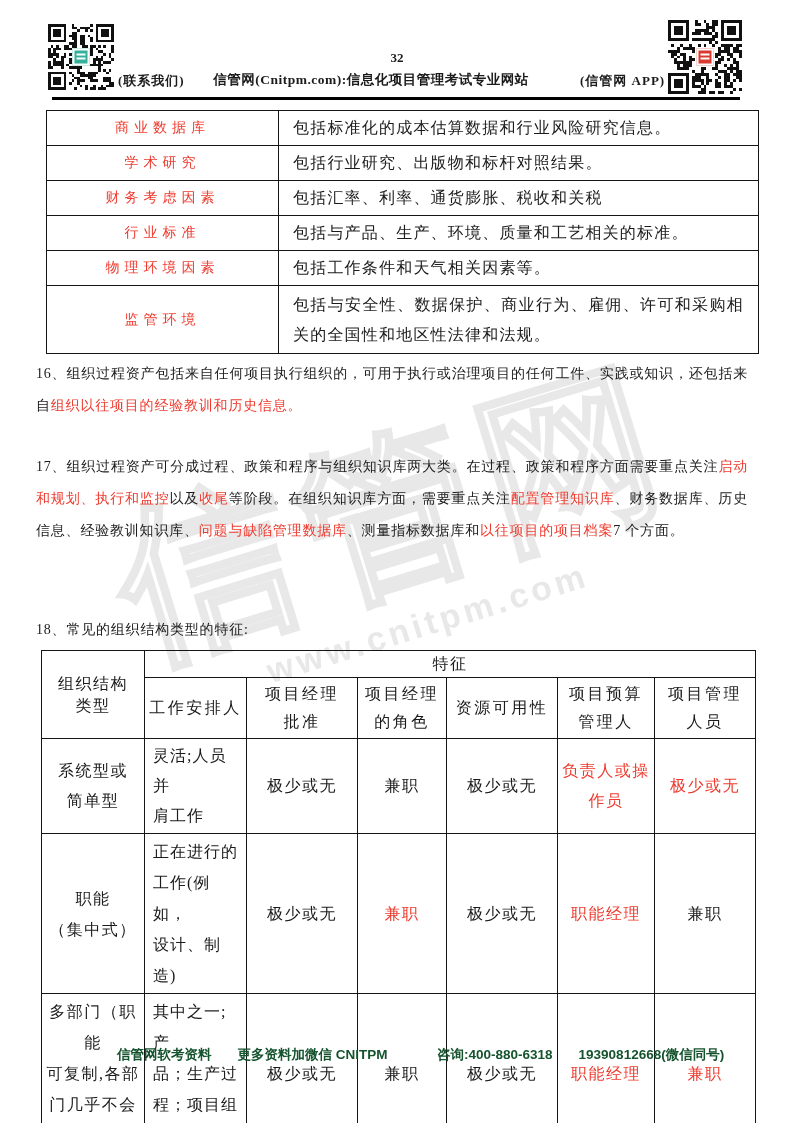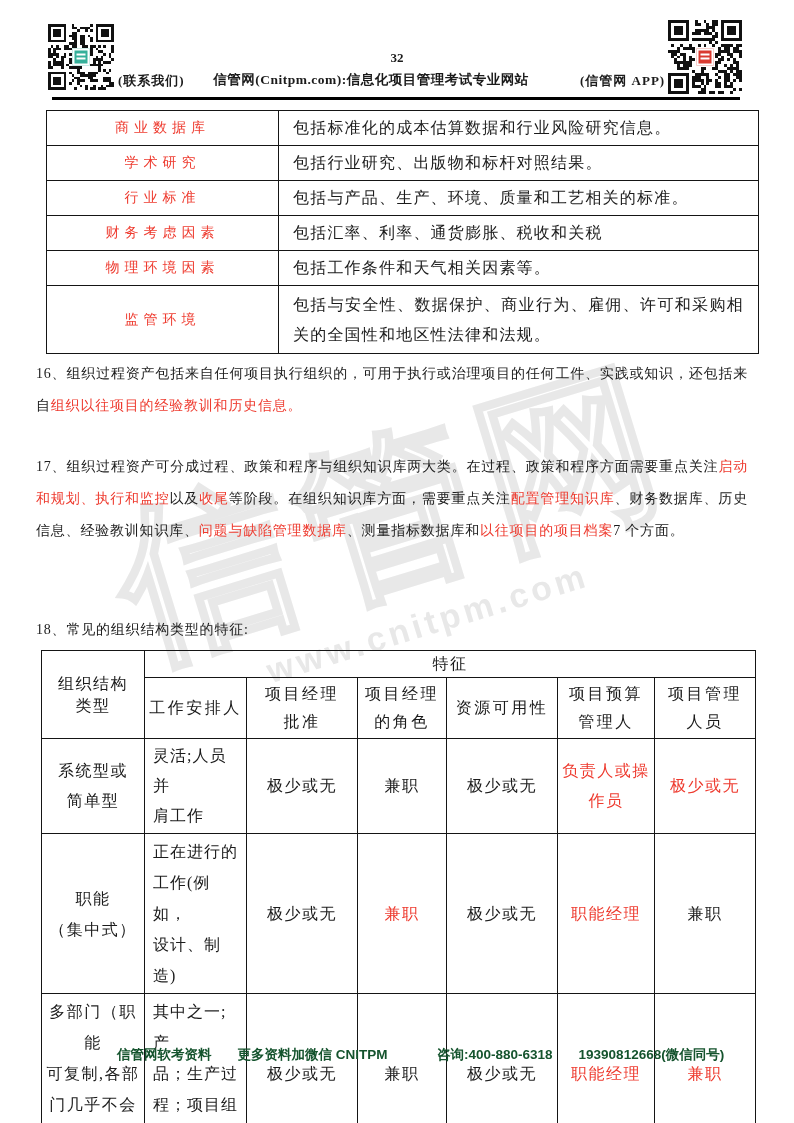--- a/index.html
+++ b/index.html
@@ -491,26 +491,26 @@
     <tbody>
       <tr>
         <td class="term red">商业数据库</td>
         <td class="desc">包括标准化的成本估算数据和行业风险研究信息。</td>
       </tr>
       <tr>
         <td class="term red">学术研究</td>
         <td class="desc">包括行业研究、出版物和标杆对照结果。</td>
       </tr>
       <tr>
+        <td class="term red">财务考虑因素</td>
+        <td class="desc">包括汇率、利率、通货膨胀、税收和关税</td>
+      </tr>
+      <tr>
         <td class="term red">行业标准</td>
         <td class="desc">包括与产品、生产、环境、质量和工艺相关的标准。</td>
-      </tr>
-      <tr>
-        <td class="term red">财务考虑因素</td>
-        <td class="desc">包括汇率、利率、通货膨胀、税收和关税</td>
       </tr>
       <tr>
         <td class="term red">物理环境因素</td>
         <td class="desc">包括工作条件和天气相关因素等。</td>
       </tr>
       <tr>
         <td class="term red">监管环境</td>
         <td class="desc">包括与安全性、数据保护、商业行为、雇佣、许可和采购相关的全国性和地区性法律和法规。</td>
       </tr>
     </tbody>

